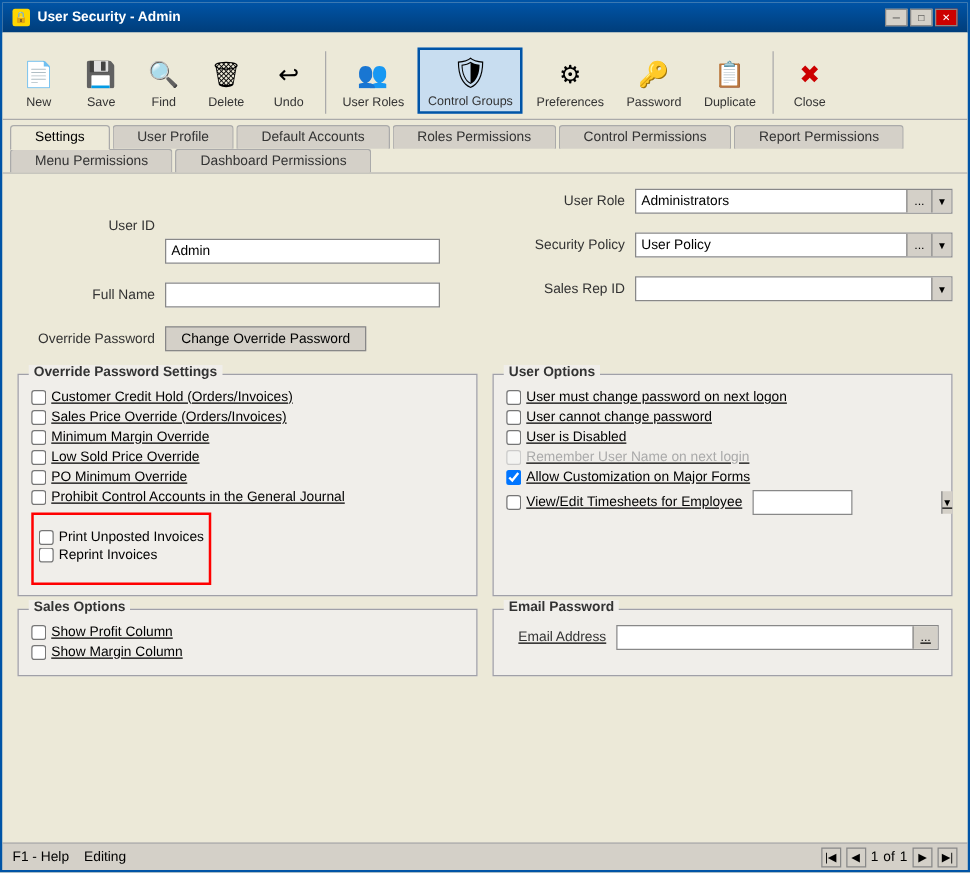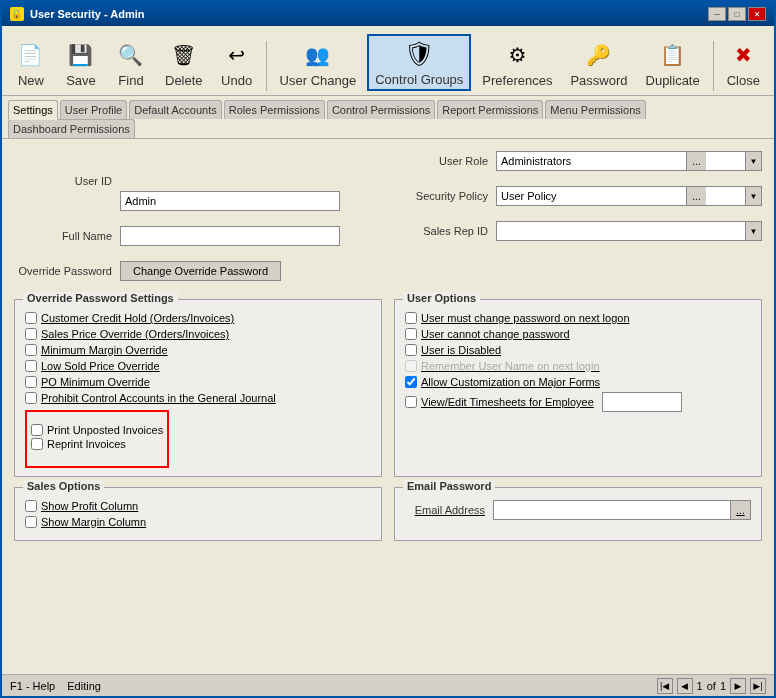--- a/index.html
+++ b/index.html
@@ -104,21 +104,21 @@
     .toolbar-icon {
       width: 32px;
       height: 32px;
       display: flex;
       align-items: center;
       justify-content: center;
       font-size: 20px;
     }
 
     .toolbar-label {
-      font-size: 13px;
+      font-size: 10px;
       color: #333;
     }
 
     .toolbar-divider {
       width: 1px;
       height: 50px;
       background: #aaa;
       margin: 0 2px;
     }
 
@@ -126,21 +126,21 @@
     .tabs-container {
       background: #ece9d8;
       border-bottom: 1px solid #aaa;
       display: flex;
       padding: 4px 6px 0;
       flex-shrink: 0;
       flex-wrap: wrap;
     }
 
     .tab {
-      padding: 3px 4px;
+      padding: 3px 19px;
       border: 1px solid #aaa;
       border-bottom: none;
       background: #d4d0c8;
       cursor: pointer;
       font-size: 11px;
       margin-right: 2px;
       border-radius: 3px 3px 0 0;
       color: #333;
     }
 
@@ -186,21 +186,20 @@
       flex: 1;
     }
 
     
     .combo-wrap {
       display: flex;
       align-items: center;
       border: 1px solid #888;
       background: white;
       height: 20px;
-      gap: 39px;
     }
 
     .combo-input {
       flex: 1;
       border: none;
       height: 100%;
       padding: 0 4px;
       font-size: 11px;
       outline: none;
       background: transparent;
@@ -350,21 +349,21 @@
       <div class="toolbar-icon">🗑</div>
       <span class="toolbar-label">Delete</span>
     </button>
     <button class="toolbar-btn">
       <div class="toolbar-icon">↩</div>
       <span class="toolbar-label">Undo</span>
     </button>
     <div class="toolbar-divider"></div>
     <button class="toolbar-btn">
       <div class="toolbar-icon">👥</div>
-      <span class="toolbar-label">User Change</span>
+      <span class="toolbar-label">User Roles</span>
     </button>
     <button class="toolbar-btn active">
       <div class="toolbar-icon" style="font-size:24px">🛡</div>
       <span class="toolbar-label">Control Groups</span>
     </button>
     <button class="toolbar-btn">
       <div class="toolbar-icon">⚙</div>
       <span class="toolbar-label">Preferences</span>
     </button>
     <button class="toolbar-btn">

